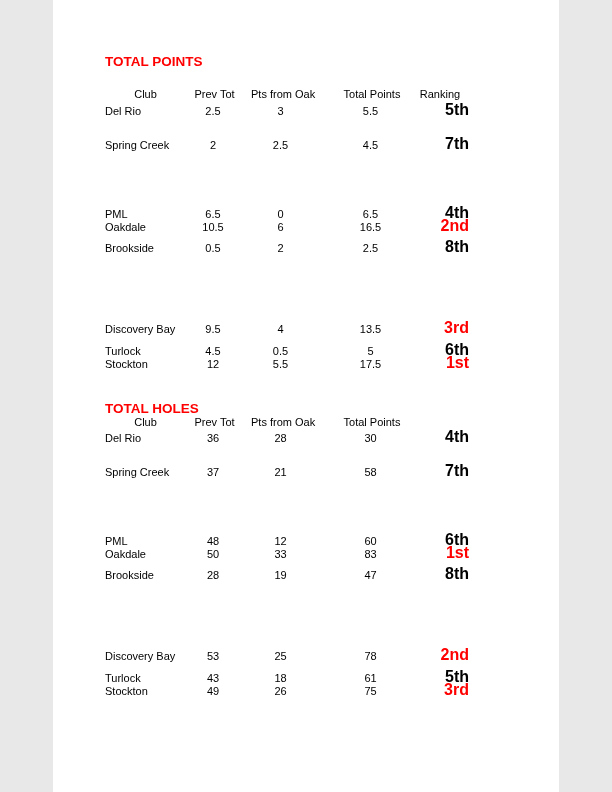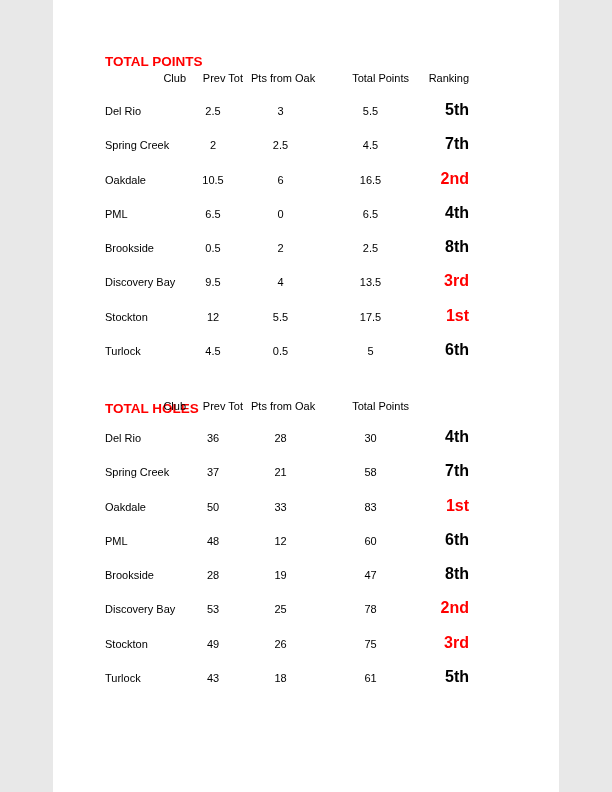--- a/index.html
+++ b/index.html
@@ -23,39 +23,39 @@
   .t1{top:369px;margin-top:32px;}
   .hrow,.row{
     position:absolute;left:52px;width:372px;
     display:grid;
     grid-template-columns:81px 57px 8px 62px 22px 74px 2px 58px;
     align-items:baseline;
     font-size:11px;line-height:14px;
   }
   .h0{top:71px;}
   .h1{top:399px;}
-  .hcell{white-space:nowrap;text-align:right;}
+  .hcell{white-space:nowrap;text-align:center;margin-top:16px;}
   .hc0{grid-column:1;}
   .hc1{grid-column:2;}
   .hc2{grid-column:4;}
   .hc3{grid-column:6;}
   .hc4{grid-column:8;}
   .cell{white-space:nowrap;}
   .cc0{grid-column:1;text-align:left;}
   .cc1{grid-column:2;}
   .cc2{grid-column:4;}
   .cc3{grid-column:6;}
   .cc4{grid-column:8;}
   .num{text-align:center;padding-right:3px;}
   .rank{
     text-align:right;
     font-size:16px;font-weight:bold;
     line-height:14px;
   }
-  .rank.red{color:#ff0000;}
+  .rank.red{color:#ff0000;margin-top:47px;}
 </style>
 </head>
 <body>
 
 <div class="page">
 
   <section>
     <div class="title t0">TOTAL POINTS</div>
     <div class="hrow h0">
         <span class="hcell hc0">Club</span>

